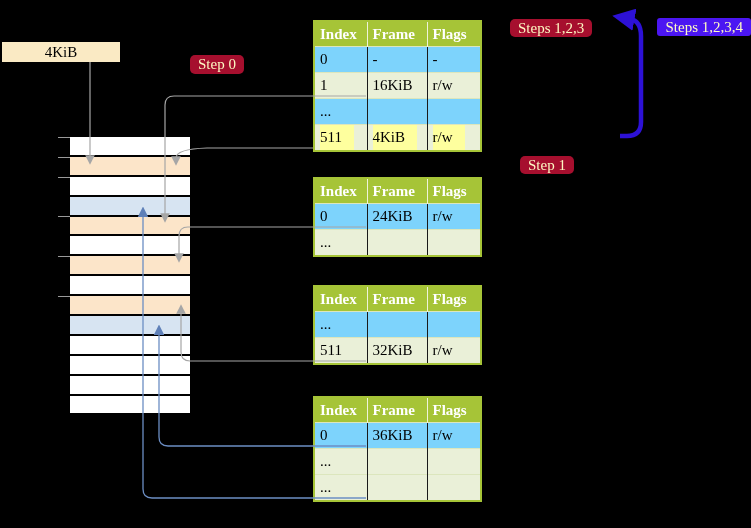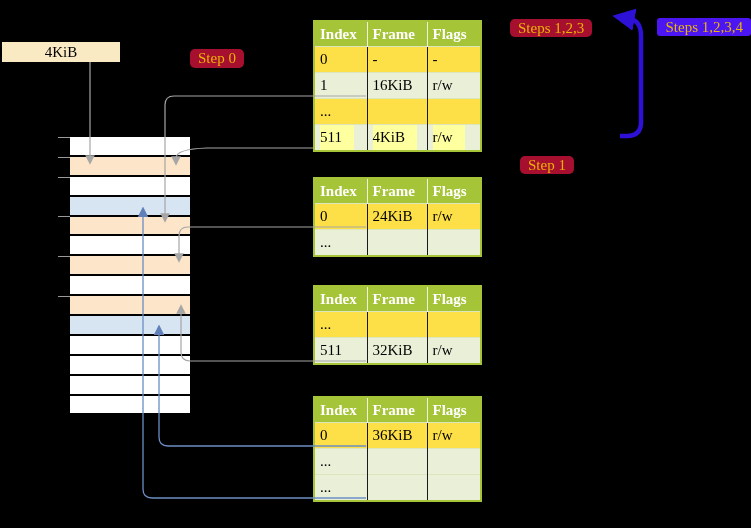--- a/index.html
+++ b/index.html
@@ -15,44 +15,44 @@
   .page-size-label{
     position:absolute;left:2px;top:42px;width:118px;height:20px;
     background:var(--label-wheat);color:#000;
     font-size:15px;line-height:20px;text-align:center;
   }
 
   
   .badge{
     position:absolute;height:19px;line-height:19px;
     padding:0 8px;border-radius:5px;
-    color:#eab308;font-size:15px;white-space:nowrap;
+    color:#fef9c3;font-size:15px;white-space:nowrap;
   }
   .badge.crimson{background:var(--crimson);}
   .badge.blue{background:var(--badge-blue);border-radius:3px;}
-  #badge-step0{left:190px;top:49px;}
+  #badge-step0{left:190px;top:55px;}
   #badge-steps123{left:510px;top:19px;height:18px;line-height:18px;}
   #badge-steps1234{right:0;top:18px;height:18px;line-height:18px;}
   #badge-step4{left:520px;top:156px;height:18px;line-height:18px;}
 
   
   #memory-column{
     position:absolute;left:70px;top:137px;width:120px;
   }
   .mem-row{height:17.9px;margin-bottom:2px;}
   .mem-row.white{background:#ffffff;}
   .mem-row.peach{background:var(--mem-peach);}
   .mem-row.blue{background:var(--mem-blue);}
   .tick{position:absolute;left:58px;width:12px;height:1px;background:#9a9a9a;}
 
   
   .ptable{
     position:absolute;left:313px;width:167px;
     border-collapse:collapse;table-layout:fixed;
-    background:#fde047;
+    background:#7dd3fc;
     border:2px solid var(--table-header-green);
   }
   #t1{top:20px;} #t2{top:177px;} #t3{top:285px;} #t4{top:396px;}
   .ptable th{
     background:var(--table-header-green);color:#fff;
     font-weight:bold;font-size:15px;text-align:left;
     height:24px;padding:0 5px;line-height:24px;
     border-right:1px solid #eef3da;
   }
   .ptable th:last-child{border-right:none;margin-top:24px;}

